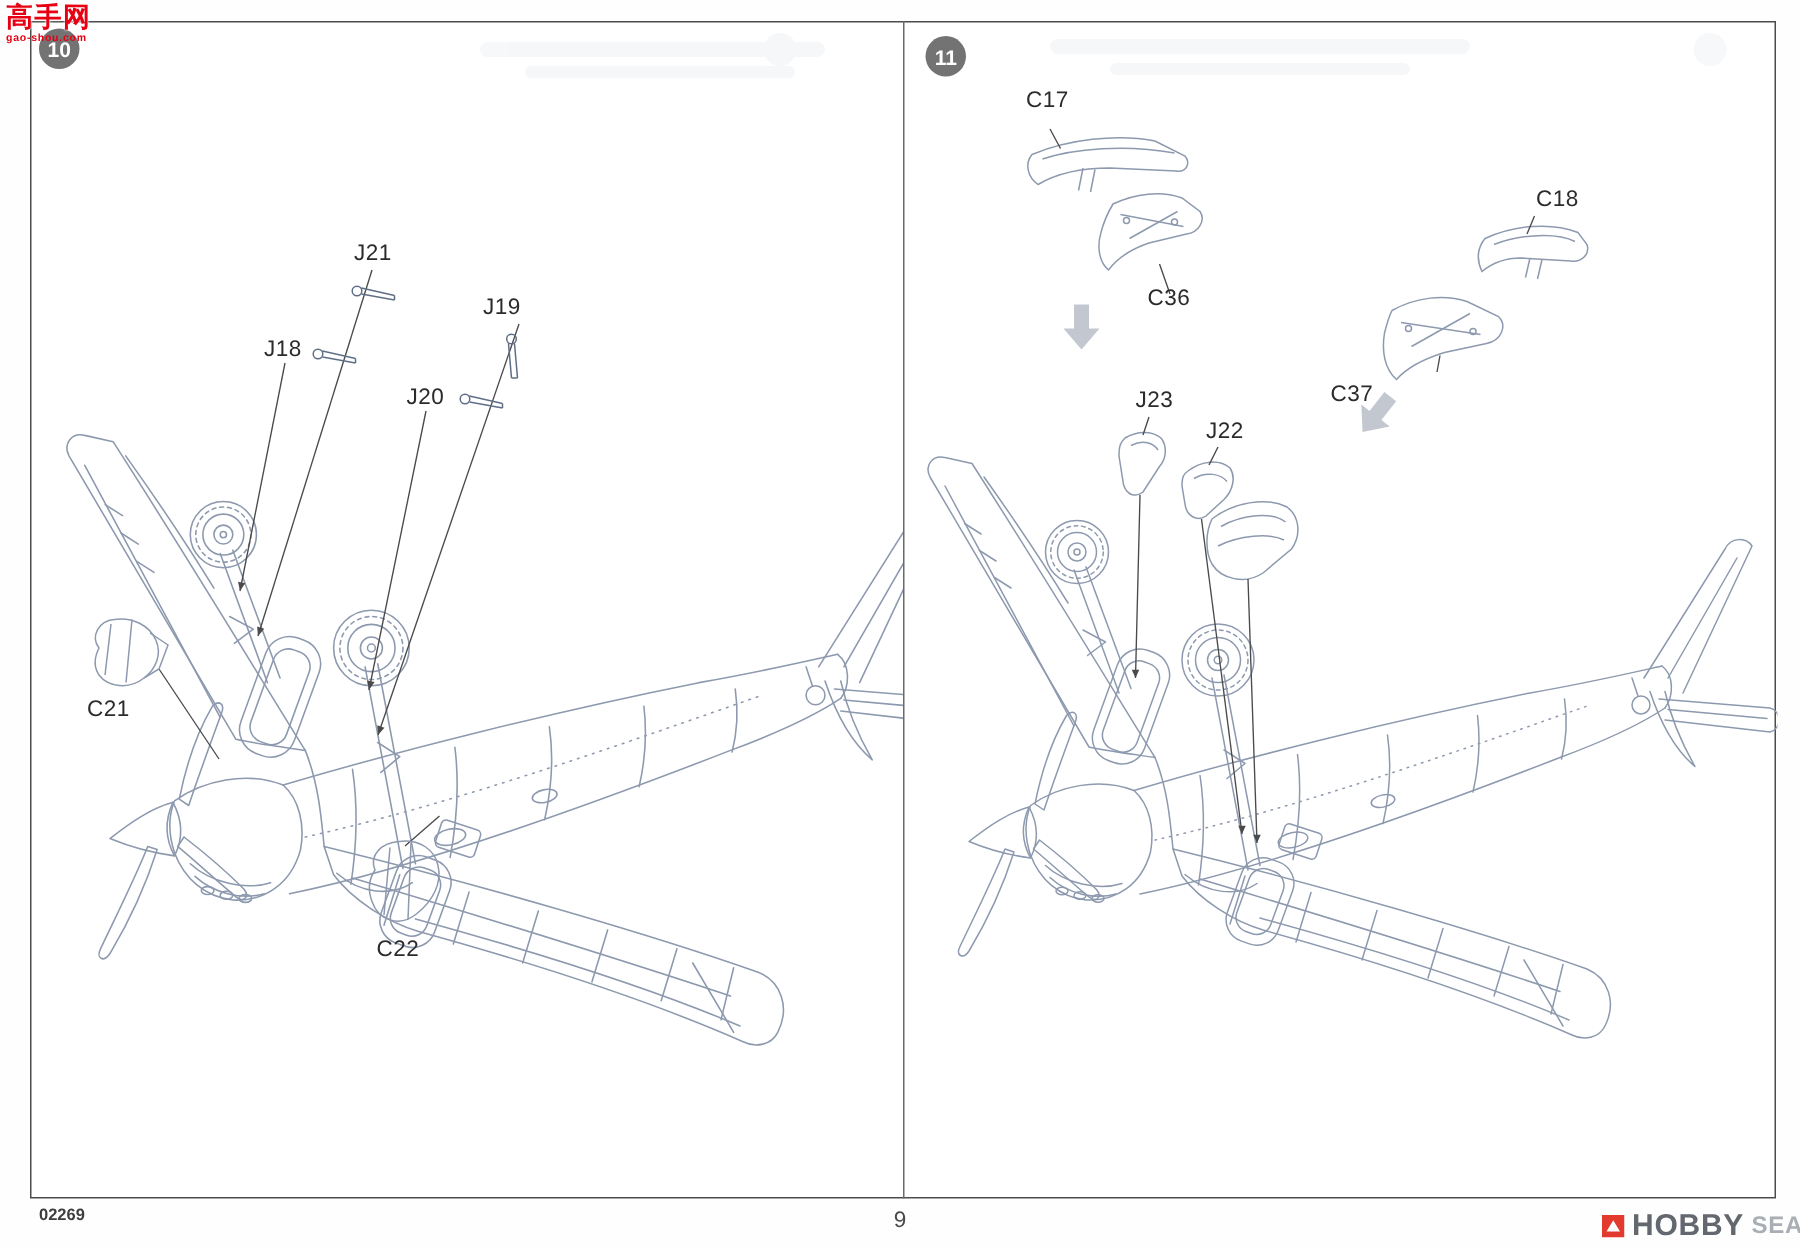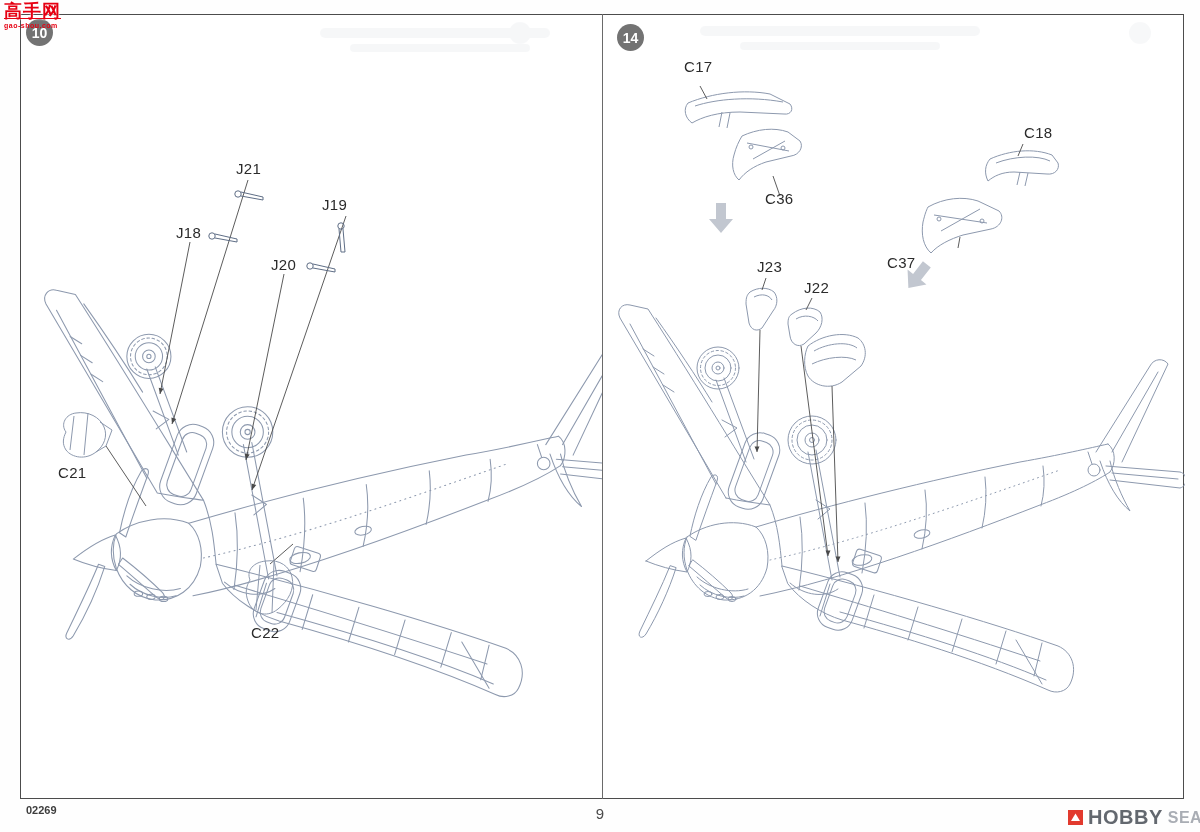--- a/index.html
+++ b/index.html
@@ -8,21 +8,21 @@
   .frame{position:absolute;left:20px;top:14px;width:1164px;height:785px;
          border:1.5px solid #4c4c4c;box-sizing:border-box;background:#fff;}
   .divider{position:absolute;left:602px;top:14px;width:1px;height:785px;background:#6a6a6a;}
   .art{position:absolute;left:0;top:0;}
   .step-badge{position:absolute;width:27px;height:27px;border-radius:50%;background:#737373;
               color:#fff;display:flex;align-items:center;justify-content:center;
               font-size:14px;font-weight:bold;}
   .part-label{position:absolute;font-size:15px;color:#2b2b2b;letter-spacing:.3px;}
   .watermark{position:absolute;left:4px;top:2px;line-height:1;z-index:5;}
   .wm-title{font-size:18px;font-weight:900;color:#e60012;letter-spacing:1px;
-            text-shadow:0 0 1px #fff,0 0 2px #fff;text-decoration:underline;}
+            text-shadow:0 0 1px #fff,0 0 2px #fff;}
   .wm-sub{font-size:7px;font-weight:bold;color:#e60012;margin-top:2px;letter-spacing:.5px;}
   .kit-number{position:absolute;left:26px;top:804px;font-size:11px;font-weight:700;color:#3d3d3d;}
   .page-number{position:absolute;left:560px;top:805px;width:80px;text-align:center;
                font-size:15px;color:#4a4a4a;}
   .brand{position:absolute;left:1068px;top:806px;display:flex;align-items:center;gap:5px;}
   .brand-primary{font-size:20px;font-weight:800;color:#63686f;letter-spacing:.5px;}
   .brand-secondary{font-size:16px;font-weight:600;color:#a9adb4;letter-spacing:.5px;}
 </style>
 </head>
 <body>
@@ -251,21 +251,21 @@
 
   <div class="watermark">
     <div class="wm-title">高手网</div>
     <div class="wm-sub">gao-shou.com</div>
   </div>
 
   <div class="step-badge" style="left:26px;top:19px">
     <span>10</span>
   </div>
   <div class="step-badge" style="left:617px;top:24px">
-    <span>14</span>
+    <span>11</span>
   </div>
 
   <span class="part-label" style="left:236px;top:160px">J21</span>
   <span class="part-label" style="left:176px;top:224px">J18</span>
   <span class="part-label" style="left:322px;top:196px">J19</span>
   <span class="part-label" style="left:271px;top:256px">J20</span>
   <span class="part-label" style="left:58px;top:464px">C21</span>
   <span class="part-label" style="left:251px;top:624px">C22</span>
 
   <span class="part-label" style="left:684px;top:58px">C17</span>

